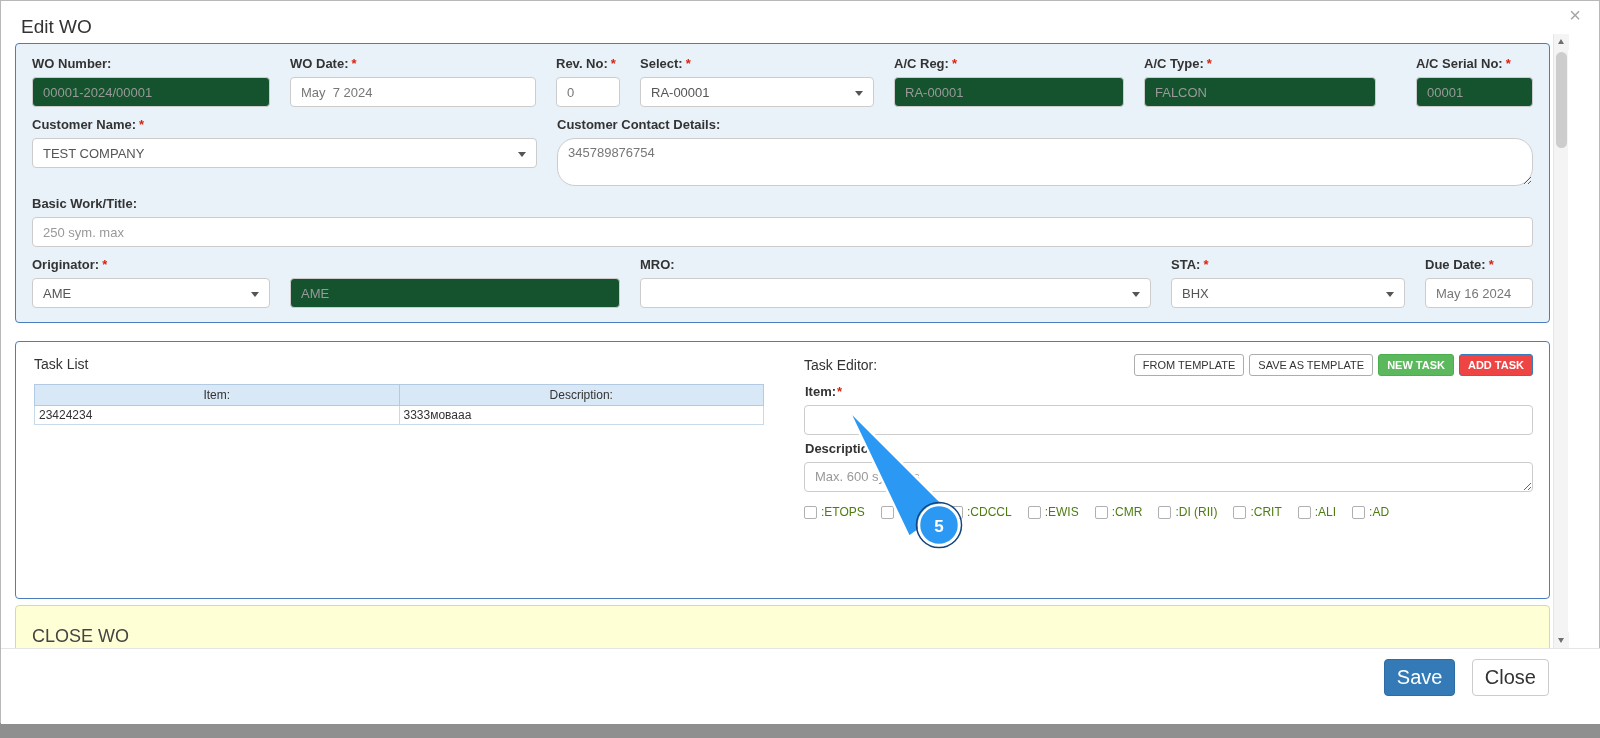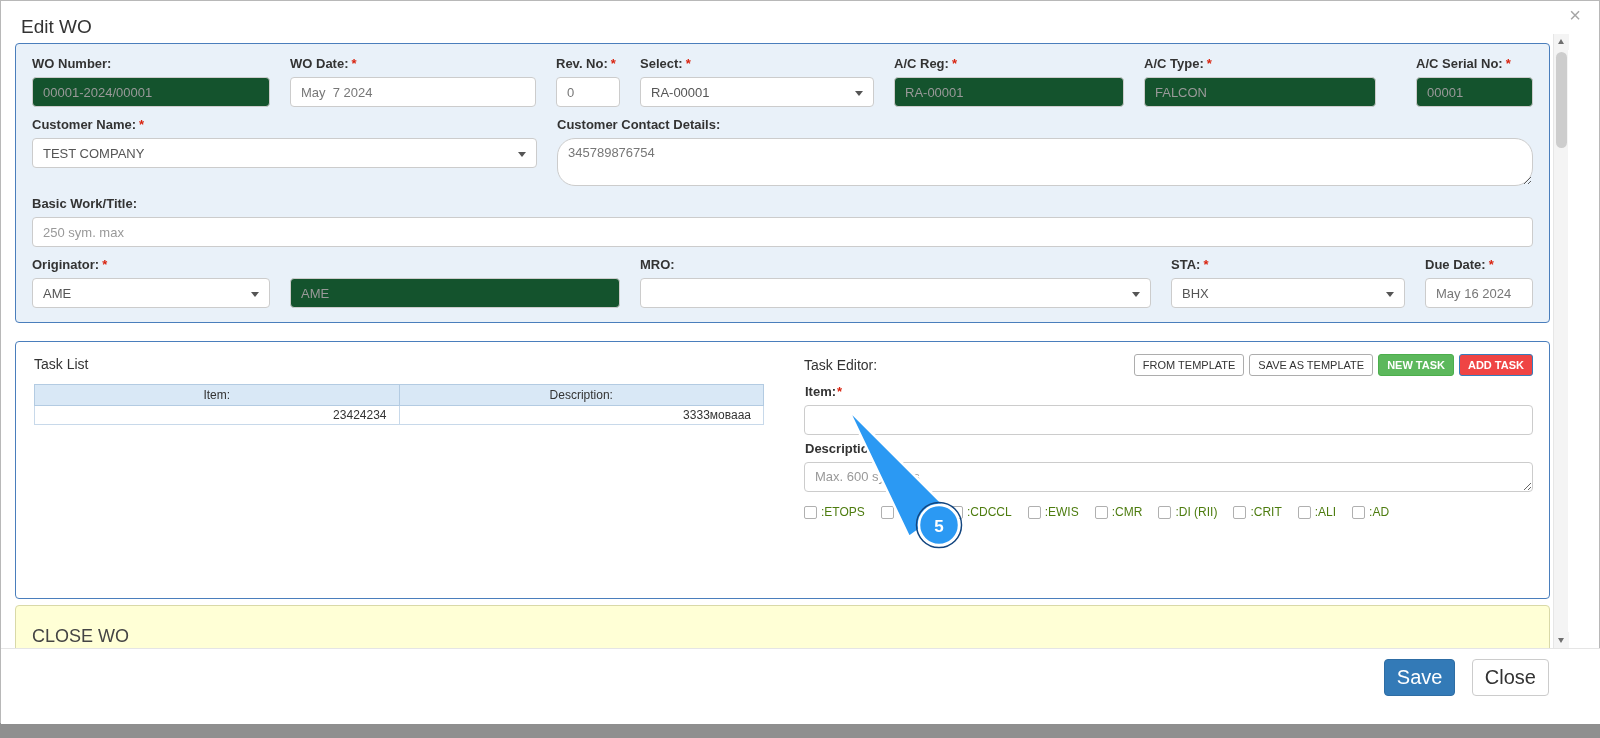--- a/index.html
+++ b/index.html
@@ -52,21 +52,21 @@
 
   
   .task-cols { display:flex; gap:26px; }
   .task-left { width:746px; }
   .task-right { flex:1; }
   .section-title { font-size:14px; color:#333; }
   .task-left .section-title { margin:2px 0 12px 2px; }
 
   table.tl { width:730px; border-collapse:collapse; font-size:12px; color:#333; margin-left:2px; }
   table.tl th { background:#d9e8f6; border:1px solid #b3cbe2; font-weight:normal; padding:3px 4px; text-align:center; }
-  table.tl td { border:1px solid #c8d9ea; padding:2px 12px; text-align:right; background:#fff; }
+  table.tl td { border:1px solid #c8d9ea; padding:2px 4px; text-align:left; background:#fff; }
 
   .te-head { display:flex; align-items:center; margin-bottom:8px; }
   .te-buttons { margin-left:auto; display:flex; gap:5px; }
   .btn-sm { font-size:11px; padding:4px 8px; border-radius:3px; border:1px solid #adadad;
     background:#fff; color:#333; cursor:pointer; font-family:"Liberation Sans", sans-serif; white-space:nowrap; }
   .btn-green { background:#5cb85c; border-color:#4cae4c; color:#fff; font-weight:bold; }
   .btn-blue { background:#ef4444; border-color:#357ebd; color:#fff; font-weight:bold; }
 
   .te-label { font-size:13px; font-weight:bold; color:#333; margin:6px 0 6px 1px; }
   .te-item-input { height:28px; }

